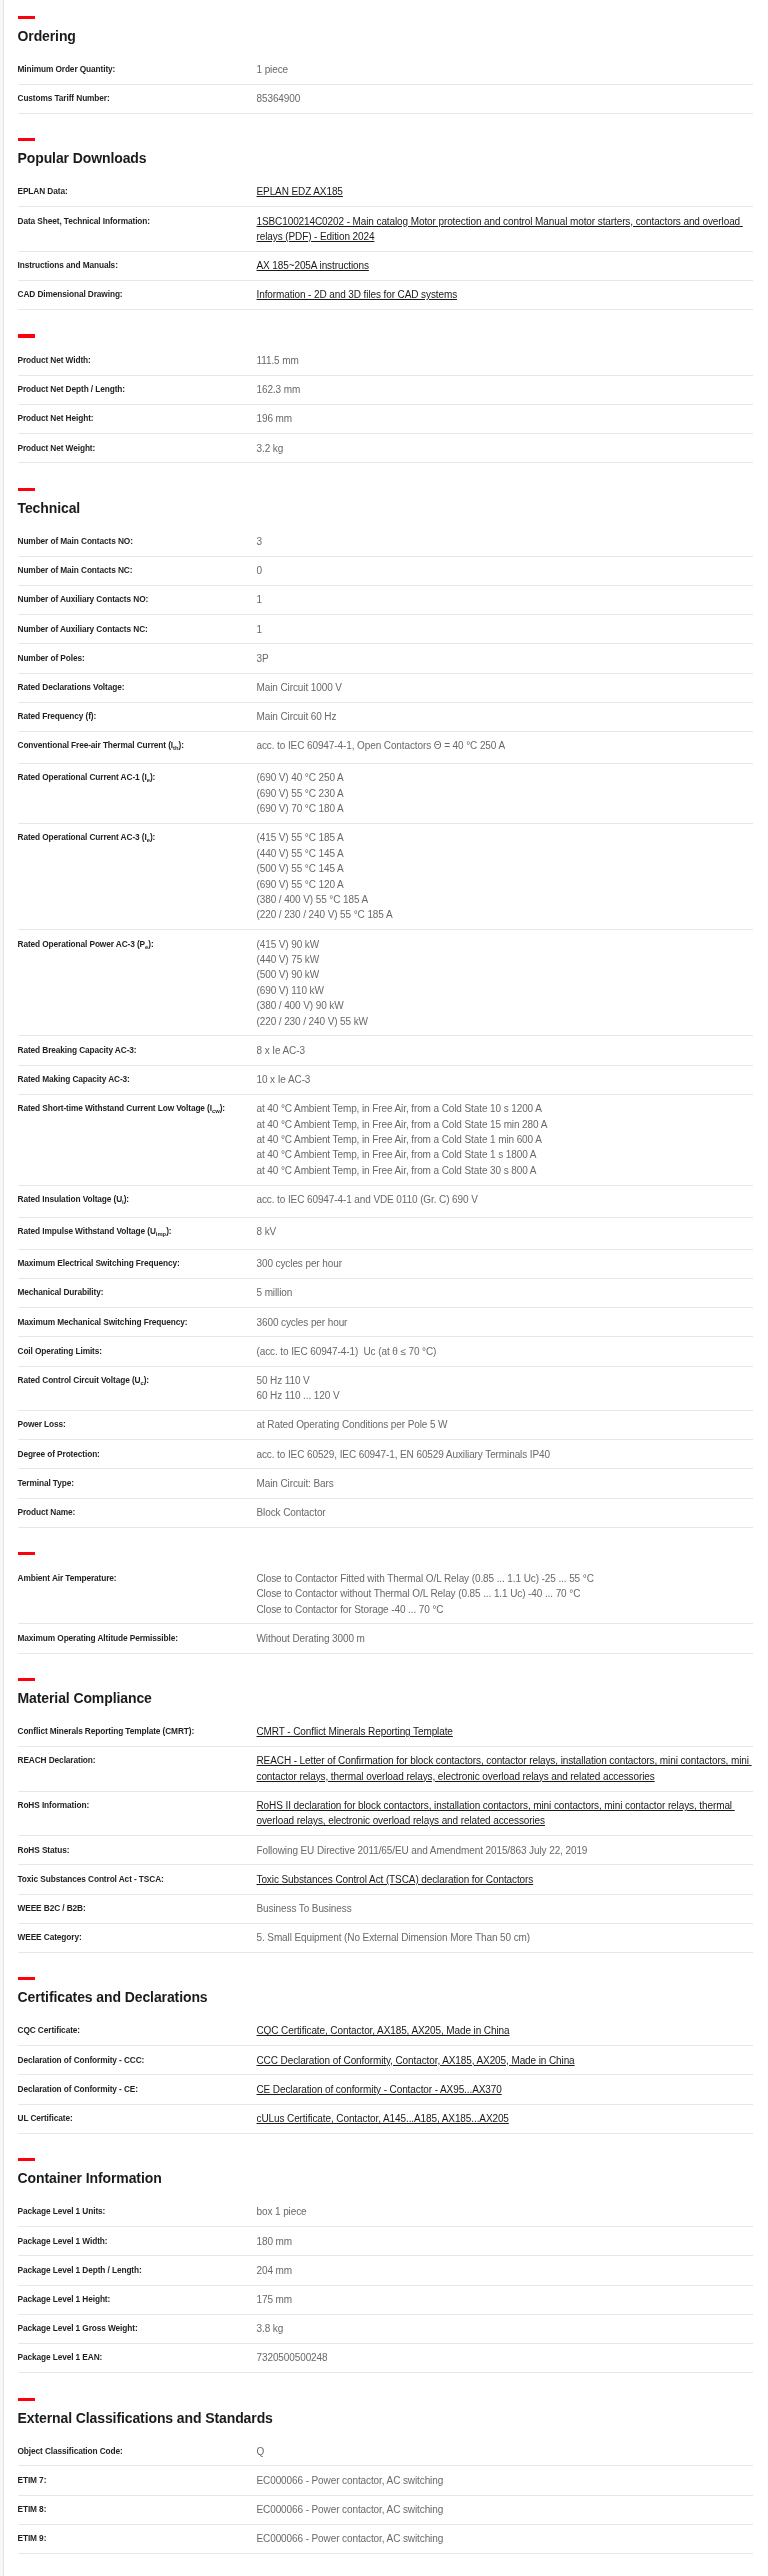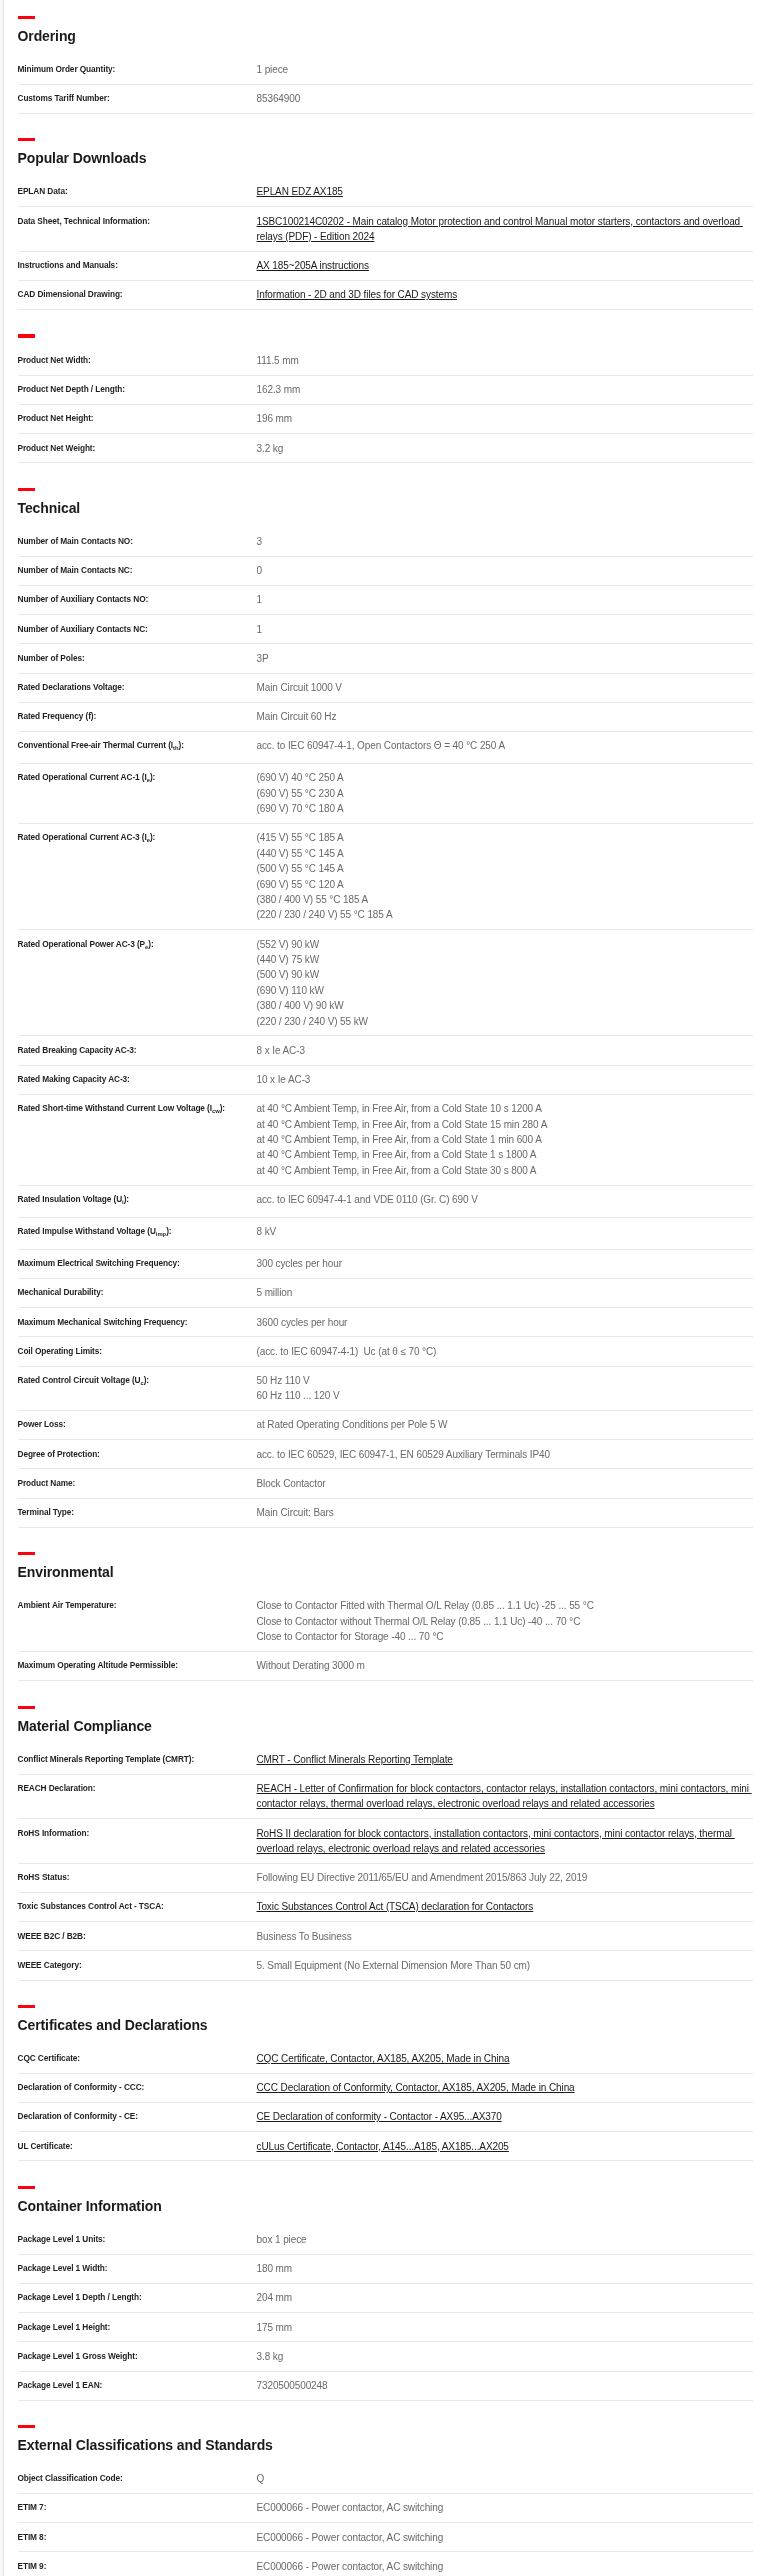--- a/index.html
+++ b/index.html
@@ -213,21 +213,21 @@
             <div class="value-line">(440 V) 55 °C 145 A</div>
             <div class="value-line">(500 V) 55 °C 145 A</div>
             <div class="value-line">(690 V) 55 °C 120 A</div>
             <div class="value-line">(380 / 400 V) 55 °C 185 A</div>
             <div class="value-line">(220 / 230 / 240 V) 55 °C 185 A</div>
           </div>
         </div>
         <div class="row">
           <div class="label">Rated Operational Power AC-3 (P<span class="sub">e</span>):</div>
           <div class="value">
-            <div class="value-line">(552 V) 90 kW</div>
+            <div class="value-line">(415 V) 90 kW</div>
             <div class="value-line">(440 V) 75 kW</div>
             <div class="value-line">(500 V) 90 kW</div>
             <div class="value-line">(690 V) 110 kW</div>
             <div class="value-line">(380 / 400 V) 90 kW</div>
             <div class="value-line">(220 / 230 / 240 V) 55 kW</div>
           </div>
         </div>
         <div class="row">
           <div class="label">Rated Breaking Capacity AC-3:</div>
           <div class="value">
@@ -299,35 +299,34 @@
             <div class="value-line">at Rated Operating Conditions per Pole 5 W</div>
           </div>
         </div>
         <div class="row">
           <div class="label">Degree of Protection:</div>
           <div class="value">
             <div class="value-line">acc. to IEC 60529, IEC 60947-1, EN 60529 Auxiliary Terminals IP40</div>
           </div>
         </div>
         <div class="row">
+          <div class="label">Terminal Type:</div>
+          <div class="value">
+            <div class="value-line">Main Circuit: Bars</div>
+          </div>
+        </div>
+        <div class="row">
           <div class="label">Product Name:</div>
           <div class="value">
             <div class="value-line">Block Contactor</div>
           </div>
         </div>
-        <div class="row">
-          <div class="label">Terminal Type:</div>
-          <div class="value">
-            <div class="value-line">Main Circuit: Bars</div>
-          </div>
-        </div>
-      </section>
-      <section class="section">
-        <div class="accent-bar" style="background: rgb(255, 0, 15);"></div>
-        <h2 class="section-title">Environmental</h2>
+      </section>
+      <section class="section">
+        <div class="accent-bar" style="background: rgb(255, 0, 15);"></div>
         <div class="row">
           <div class="label">Ambient Air Temperature:</div>
           <div class="value">
             <div class="value-line">Close to Contactor Fitted with Thermal O/L Relay (0.85 ... 1.1 Uc) -25 ... 55 °C</div>
             <div class="value-line">Close to Contactor without Thermal O/L Relay (0.85 ... 1.1 Uc) -40 ... 70 °C</div>
             <div class="value-line">Close to Contactor for Storage -40 ... 70 °C</div>
           </div>
         </div>
         <div class="row">
           <div class="label">Maximum Operating Altitude Permissible:</div>

